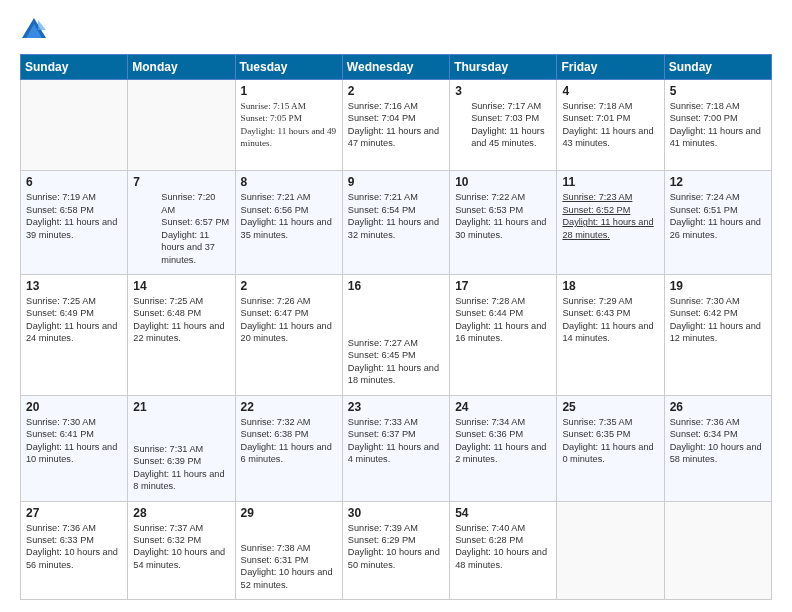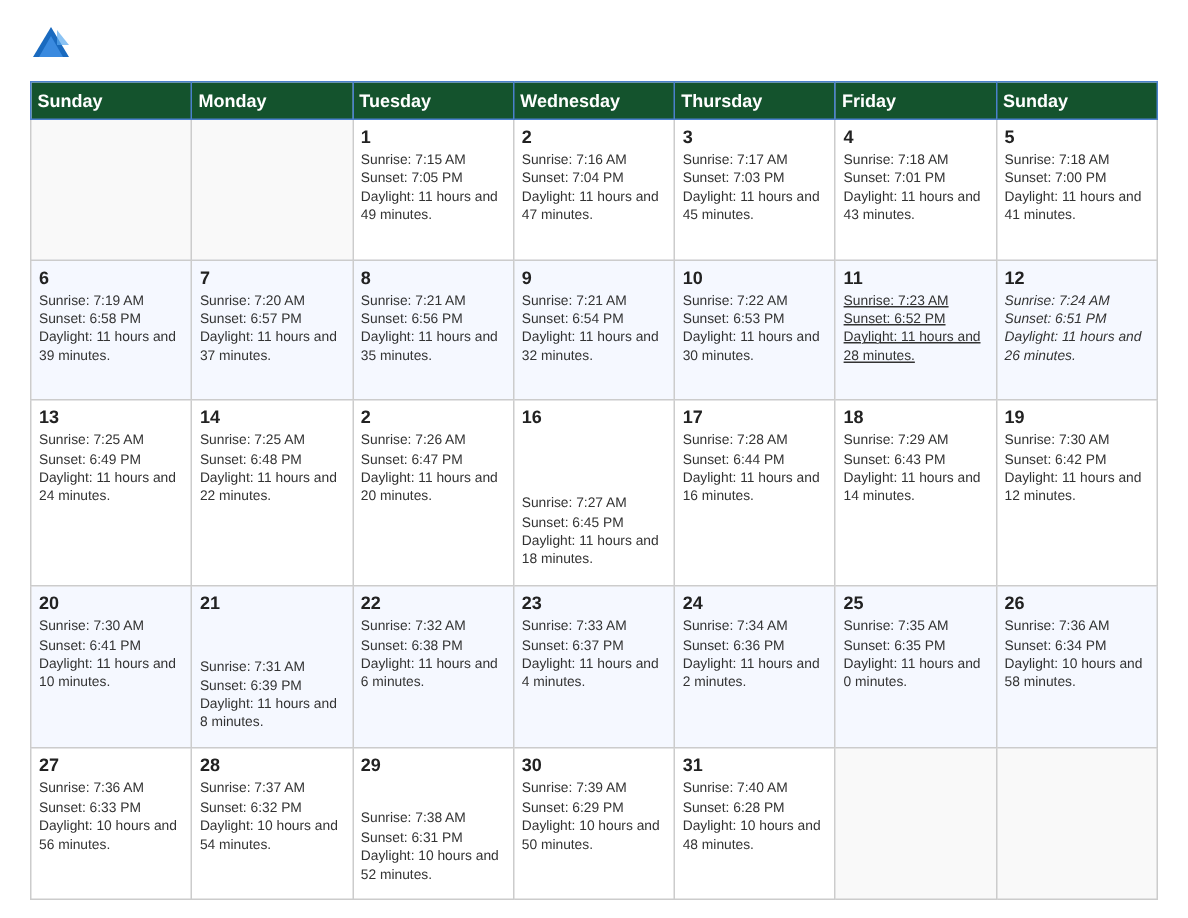--- a/index.html
+++ b/index.html
@@ -62,21 +62,21 @@
       color: #555;
     }
     .calendar {
       flex: 1;
       border: 1px solid #ccc;
       border-collapse: collapse;
       width: 100%;
       table-layout: fixed;
     }
     .calendar th {
-      background: #14532d;
+      background: #0369a1;
       color: #fff;
       font-size: 12px;
       font-weight: bold;
       padding: 5px 4px;
       text-align: left;
       border: 1px solid #4a80cc;
     }
     .calendar td {
       border: 1px solid #ccc;
       vertical-align: top;
@@ -141,33 +141,33 @@
           <th>Friday</th>
           <th>Sunday</th>
         </tr>
     </thead>
     <tbody id="calendar-body">
     <tr>
           <td class="empty-cell"></td>
           <td class="empty-cell"></td>
           <td>
             <span class="day-num">1</span>
-            <div class="cell-text" style="white-space: pre-line;">Sunrise: 7:15 AM
+            <div class="cell-text" style="white-space: pre-line; font-family: Liberation Serif, serif;">Sunrise: 7:15 AM
 Sunset: 7:05 PM
 Daylight: 11 hours and 49 minutes.</div>
           </td>
           <td>
             <span class="day-num">2</span>
             <div class="cell-text" style="white-space: pre-line;">Sunrise: 7:16 AM
 Sunset: 7:04 PM
 Daylight: 11 hours and 47 minutes.</div>
           </td>
           <td>
             <span class="day-num">3</span>
-            <div class="cell-text" style="white-space: pre-line;">Sunrise: 7:17 AM
+            <div class="cell-text" style="white-space: pre-line; margin-left: 16px;">Sunrise: 7:17 AM
 Sunset: 7:03 PM
 Daylight: 11 hours and 45 minutes.</div>
           </td>
           <td>
             <span class="day-num">4</span>
             <div class="cell-text" style="white-space: pre-line;">Sunrise: 7:18 AM
 Sunset: 7:01 PM
 Daylight: 11 hours and 43 minutes.</div>
           </td>
           <td>
@@ -179,21 +179,21 @@
         </tr>
         <tr>
           <td>
             <span class="day-num">6</span>
             <div class="cell-text" style="white-space: pre-line;">Sunrise: 7:19 AM
 Sunset: 6:58 PM
 Daylight: 11 hours and 39 minutes.</div>
           </td>
           <td>
             <span class="day-num">7</span>
-            <div class="cell-text" style="white-space: pre-line;">Sunrise: 7:20 AM
+            <div class="cell-text" style="white-space: pre-line; margin-left: 28px;">Sunrise: 7:20 AM
 Sunset: 6:57 PM
 Daylight: 11 hours and 37 minutes.</div>
           </td>
           <td>
             <span class="day-num">8</span>
             <div class="cell-text" style="white-space: pre-line;">Sunrise: 7:21 AM
 Sunset: 6:56 PM
 Daylight: 11 hours and 35 minutes.</div>
           </td>
           <td>
@@ -209,21 +209,21 @@
 Daylight: 11 hours and 30 minutes.</div>
           </td>
           <td>
             <span class="day-num">11</span>
             <div class="cell-text" style="white-space: pre-line; text-decoration: underline;">Sunrise: 7:23 AM
 Sunset: 6:52 PM
 Daylight: 11 hours and 28 minutes.</div>
           </td>
           <td>
             <span class="day-num">12</span>
-            <div class="cell-text" style="white-space: pre-line; font-style: italic;">Sunrise: 7:24 AM
+            <div class="cell-text" style="white-space: pre-line;">Sunrise: 7:24 AM
 Sunset: 6:51 PM
 Daylight: 11 hours and 26 minutes.</div>
           </td>
         </tr>
         <tr>
           <td>
             <span class="day-num">13</span>
             <div class="cell-text" style="white-space: pre-line;">Sunrise: 7:25 AM
 Sunset: 6:49 PM
 Daylight: 11 hours and 24 minutes.</div>
@@ -328,21 +328,21 @@
 Sunset: 6:31 PM
 Daylight: 10 hours and 52 minutes.</div>
           </td>
           <td>
             <span class="day-num">30</span>
             <div class="cell-text" style="white-space: pre-line;">Sunrise: 7:39 AM
 Sunset: 6:29 PM
 Daylight: 10 hours and 50 minutes.</div>
           </td>
           <td>
-            <span class="day-num">31</span>
+            <span class="day-num">54</span>
             <div class="cell-text" style="white-space: pre-line;">Sunrise: 7:40 AM
 Sunset: 6:28 PM
 Daylight: 10 hours and 48 minutes.</div>
           </td>
           <td class="empty-cell"></td>
           <td class="empty-cell"></td>
         </tr>
       </tbody>
   </table>
 </div>

